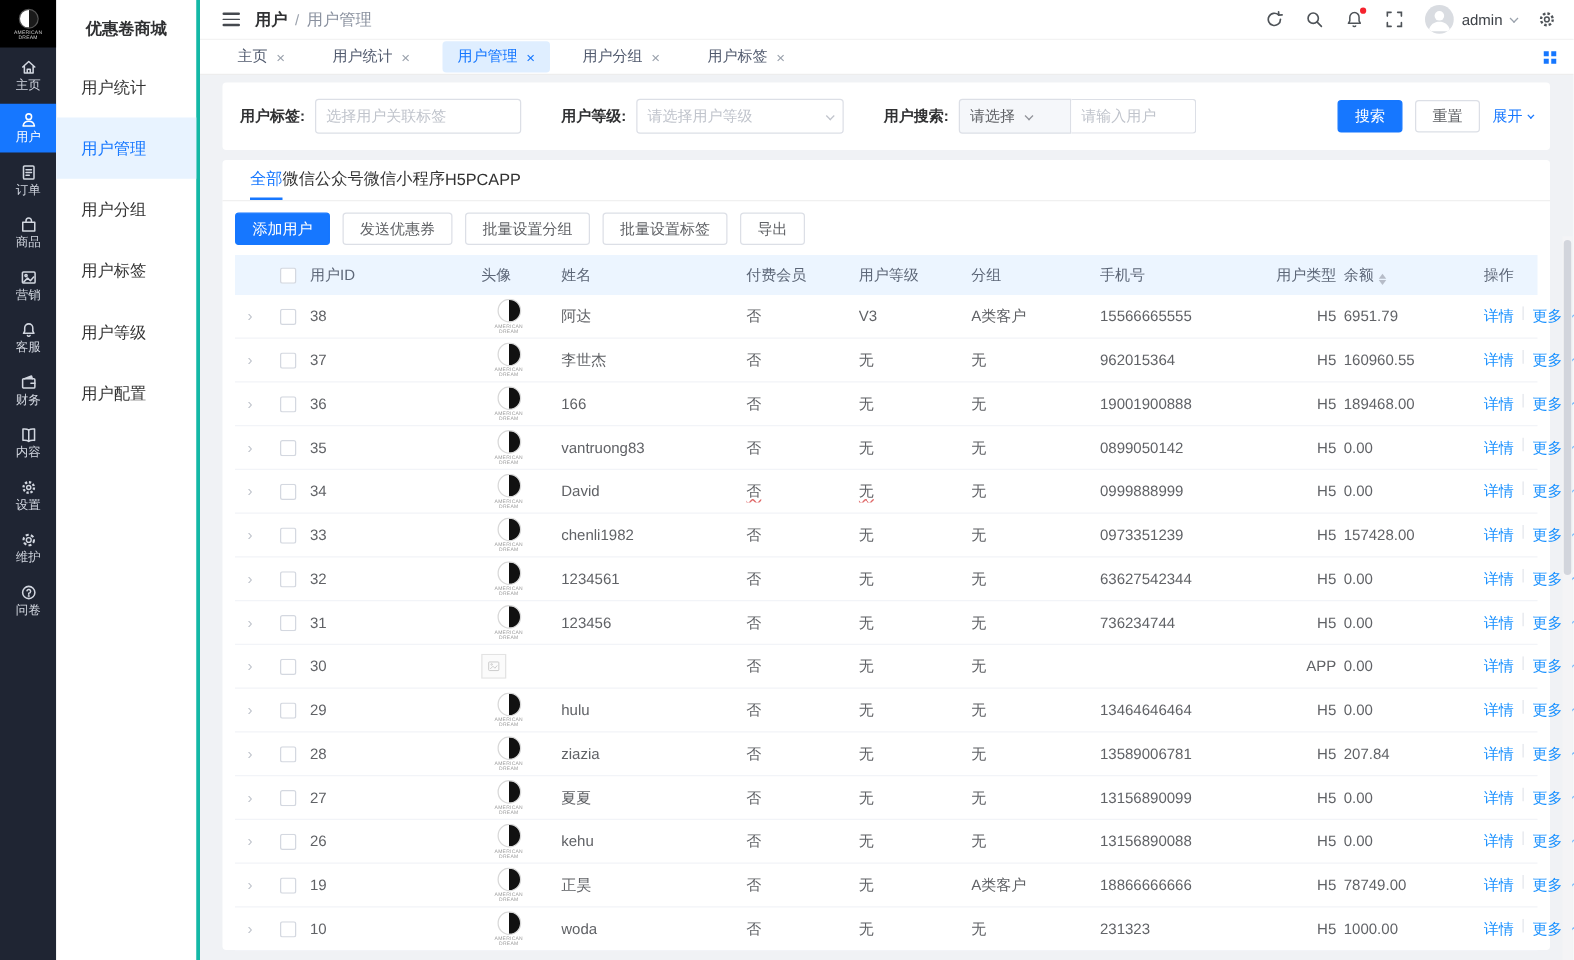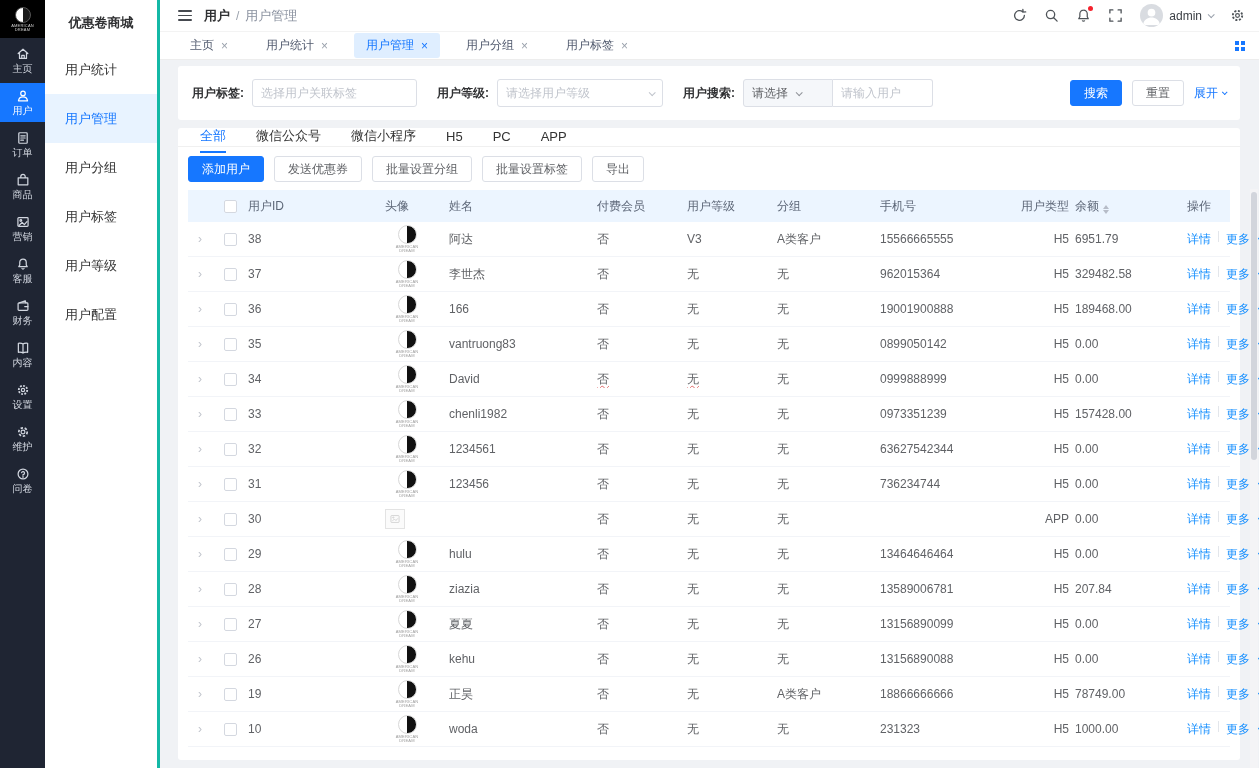--- a/index.html
+++ b/index.html
@@ -51,34 +51,34 @@
   .tab.active{background:#dfeeff;color:var(--accent);}
   .tab .x{font-size:12px;line-height:10px;color:#9aa1ac;}
   .tab.active .x{color:var(--accent);}
   .grid-ico{margin-left:auto;display:grid;grid-template-columns:4px 4px;grid-template-rows:4px 4px;gap:2px;cursor:pointer;}
   .grid-ico i{background:var(--accent);display:block;}
 
   
   .content{flex:1;background:var(--content);padding:6px 19px 0 18px;overflow:hidden;}
   .filter-card{background:#fff;border-radius:3px;height:54px;display:flex;align-items:center;padding:0 14px;}
   .f-label{font-weight:bold;color:#303133;margin-right:8px;white-space:nowrap;}
-  .f-group{display:flex;align-items:center;margin-right:20px;}
+  .f-group{display:flex;align-items:center;margin-right:32px;}
   .inp{height:28px;border:1px solid #dcdfe6;border-radius:3px;background:#fff;font-size:12px;color:#333;padding:12px 8px;outline:none;font-family:inherit;}
   .inp::placeholder{color:#c0c4cc;}
   .sel{height:28px;border:1px solid #dcdfe6;border-radius:3px;background:#fff;display:flex;align-items:center;padding:0 8px;color:#c0c4cc;cursor:pointer;}
   .sel .chev{margin-left:auto;color:#c0c4cc;}
   .sel-gray{background:#f5f7fa;color:#606266;border-radius:3px 0 0 3px;}
   .sel-gray .chev{color:#909399;margin-left:8px;}
   .f-actions{margin-left:auto;display:flex;align-items:center;gap:10px;}
   .btn{height:26px;padding:0 13px;border-radius:3px;border:1px solid #dcdfe6;background:#fff;color:#606266;font-size:12px;cursor:pointer;display:inline-flex;align-items:center;gap:5px;font-family:inherit;}
   .btn.primary{background:var(--accent);border-color:var(--accent);color:#fff;}
   .link-btn{color:var(--accent);cursor:pointer;display:inline-flex;align-items:center;gap:4px;}
 
   .main-card{background:#fff;border-radius:3px;margin-top:8px;padding:0 10px;height:632px;}
-  .subtabs{display:flex;align-items:center;gap:30px;height:19px;border-bottom:1px solid #f0f0f0;margin:0 -10px;padding:0 22px;}
+  .subtabs{display:flex;align-items:center;height:33px;border-bottom:1px solid #f0f0f0;margin:0 -10px;padding:0 22px;}
   .subtab{font-size:13px;color:#333;cursor:pointer;height:31px;display:flex;align-items:center;border-bottom:2px solid transparent;}
   .subtab.active{color:var(--accent);border-bottom-color:var(--accent);}
   .act-row{display:flex;align-items:center;gap:10px;padding:9px 0 8px 0;}
 
   
   .thead{display:flex;align-items:center;height:32px;background:var(--thead);color:#5d6778;}
   .tr{display:flex;align-items:center;height:35px;border-bottom:1px solid #f2f4f8;color:#606266;}
   .td,.th{flex:0 0 auto;padding-right:6px;overflow:hidden;white-space:nowrap;}
   .c-arrow{width:30px;text-align:center;color:#c0c4cc;cursor:pointer;}
   .c-check{width:30px;display:flex;justify-content:center;}
@@ -437,21 +437,21 @@
                 <div class="avlogo"></div>
                 <div class="avcap">AMERICAN<br>DREAM</div>
               </div>
             </div>
     <div class="td c2">李世杰</div>
     <div class="td c3"><span>否</span></div>
     <div class="td c4"><span>无</span></div>
     <div class="td c5">无</div>
     <div class="td c6">962015364</div>
     <div class="td c7">H5</div>
-    <div class="td c8">329482.58</div>
+    <div class="td c8">160960.55</div>
     <div class="td c9">
               <div class="op">
       <span>详情</span>
       <i class="sep"></i>
       <span>
                   <span class="more-t">更多</span>
                   <i class="chev sm"></i>
                 </span>
     </div>
             </div>

